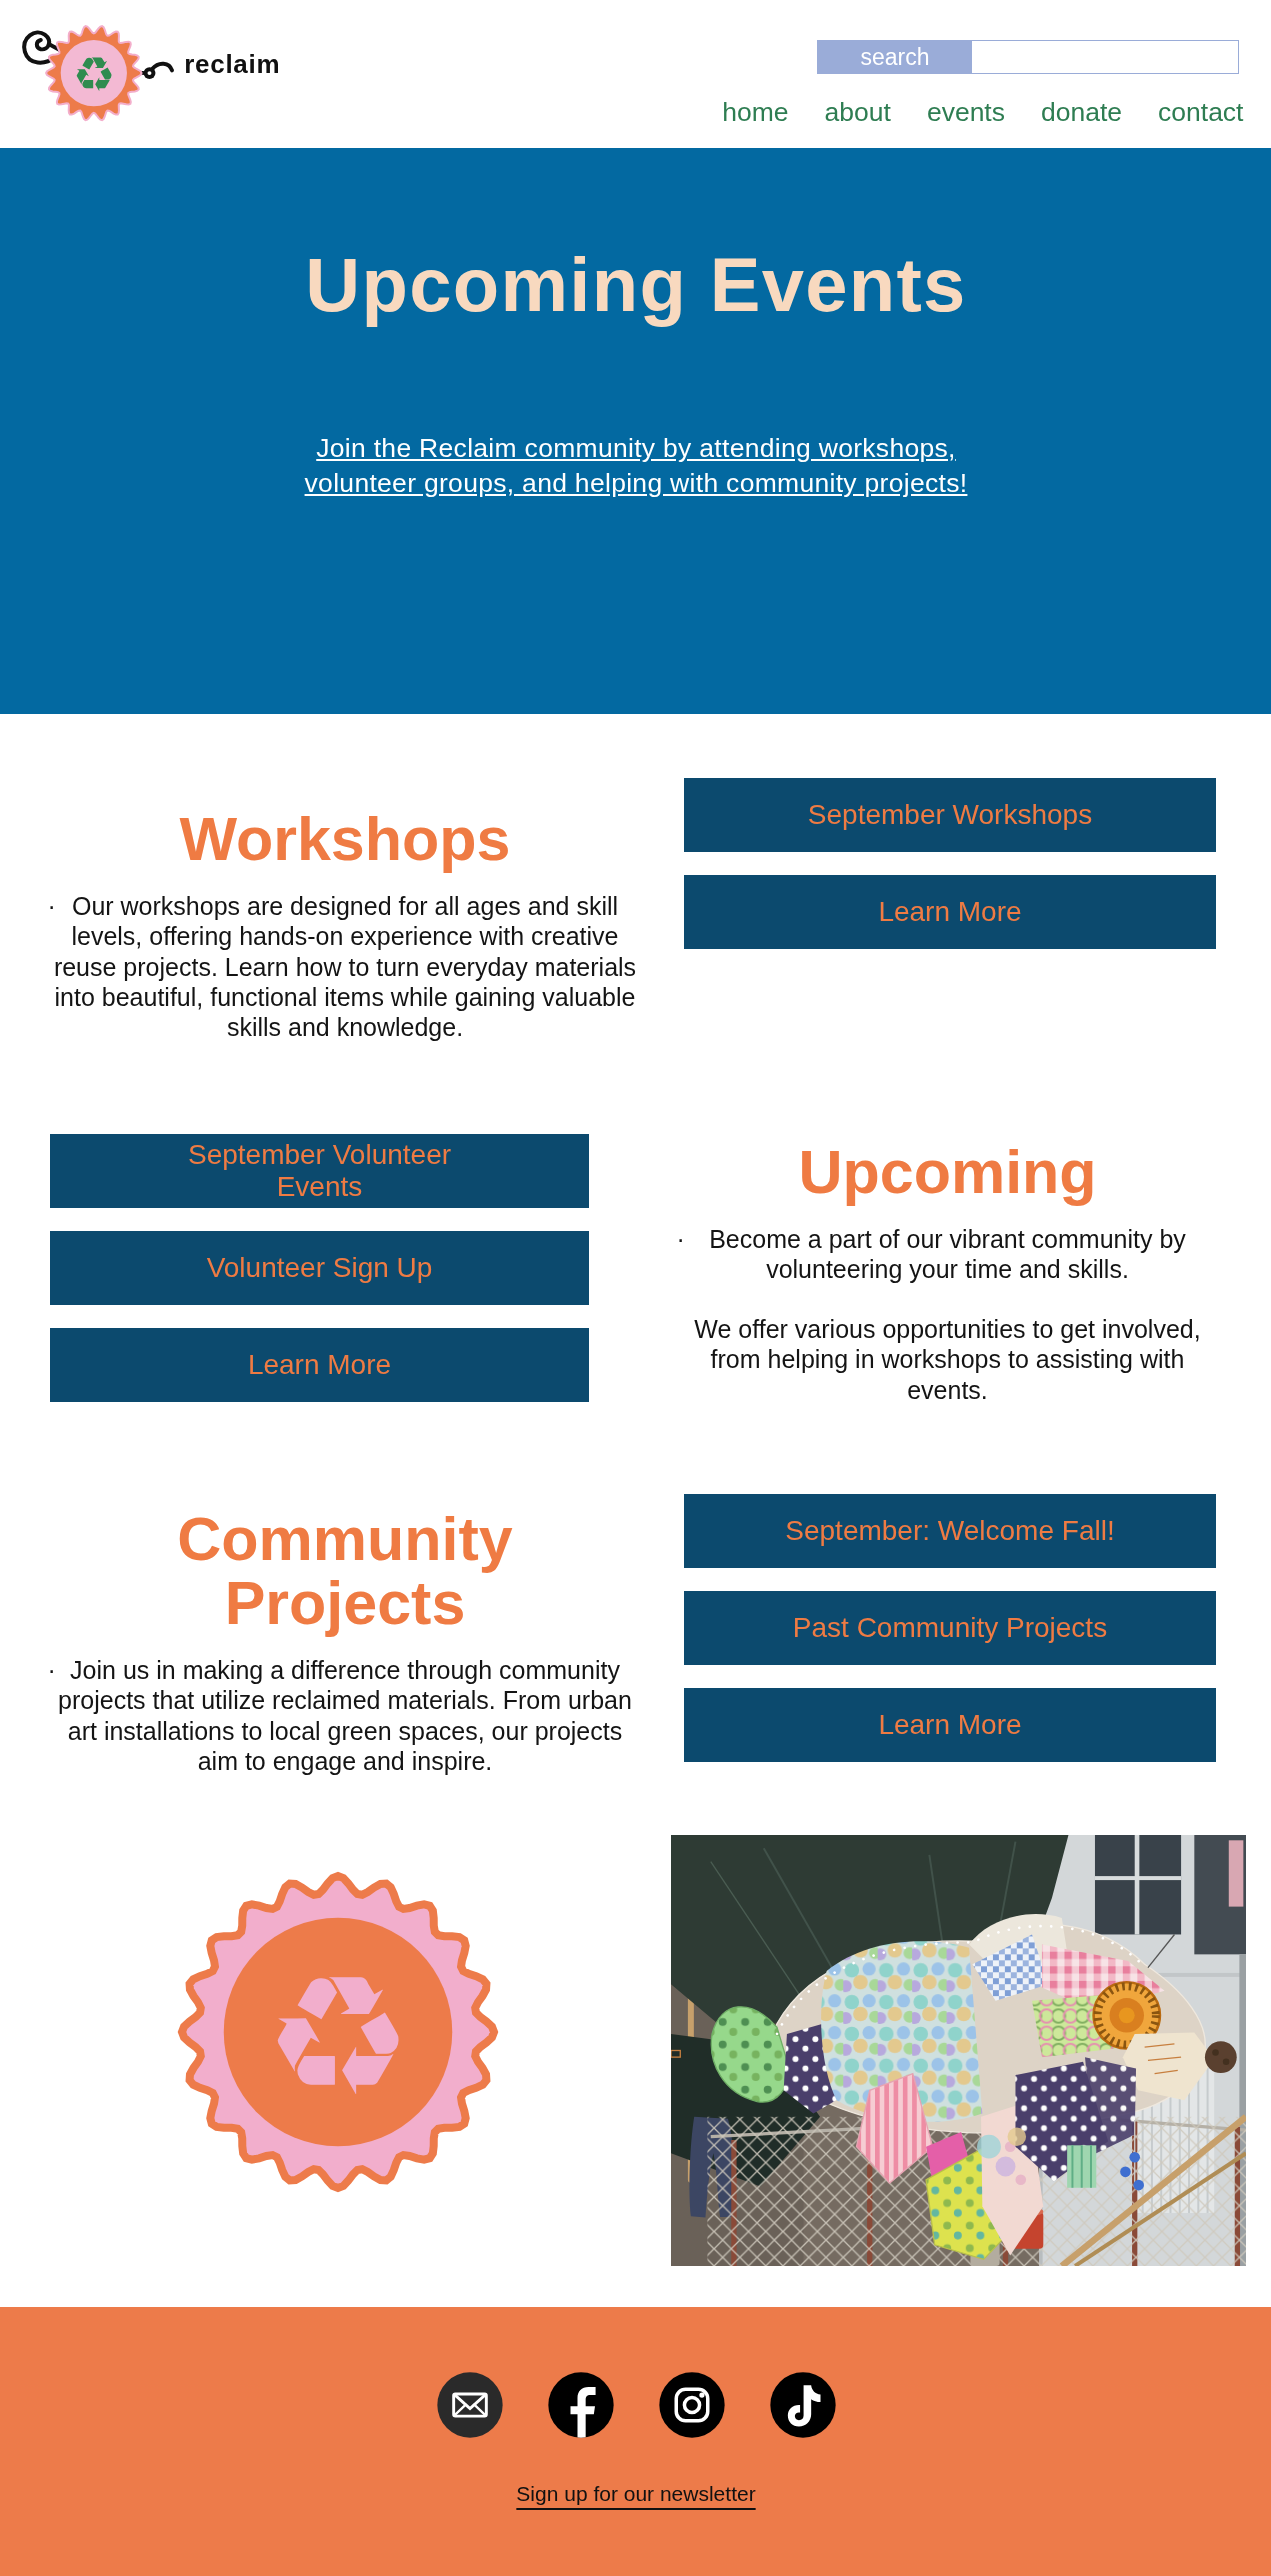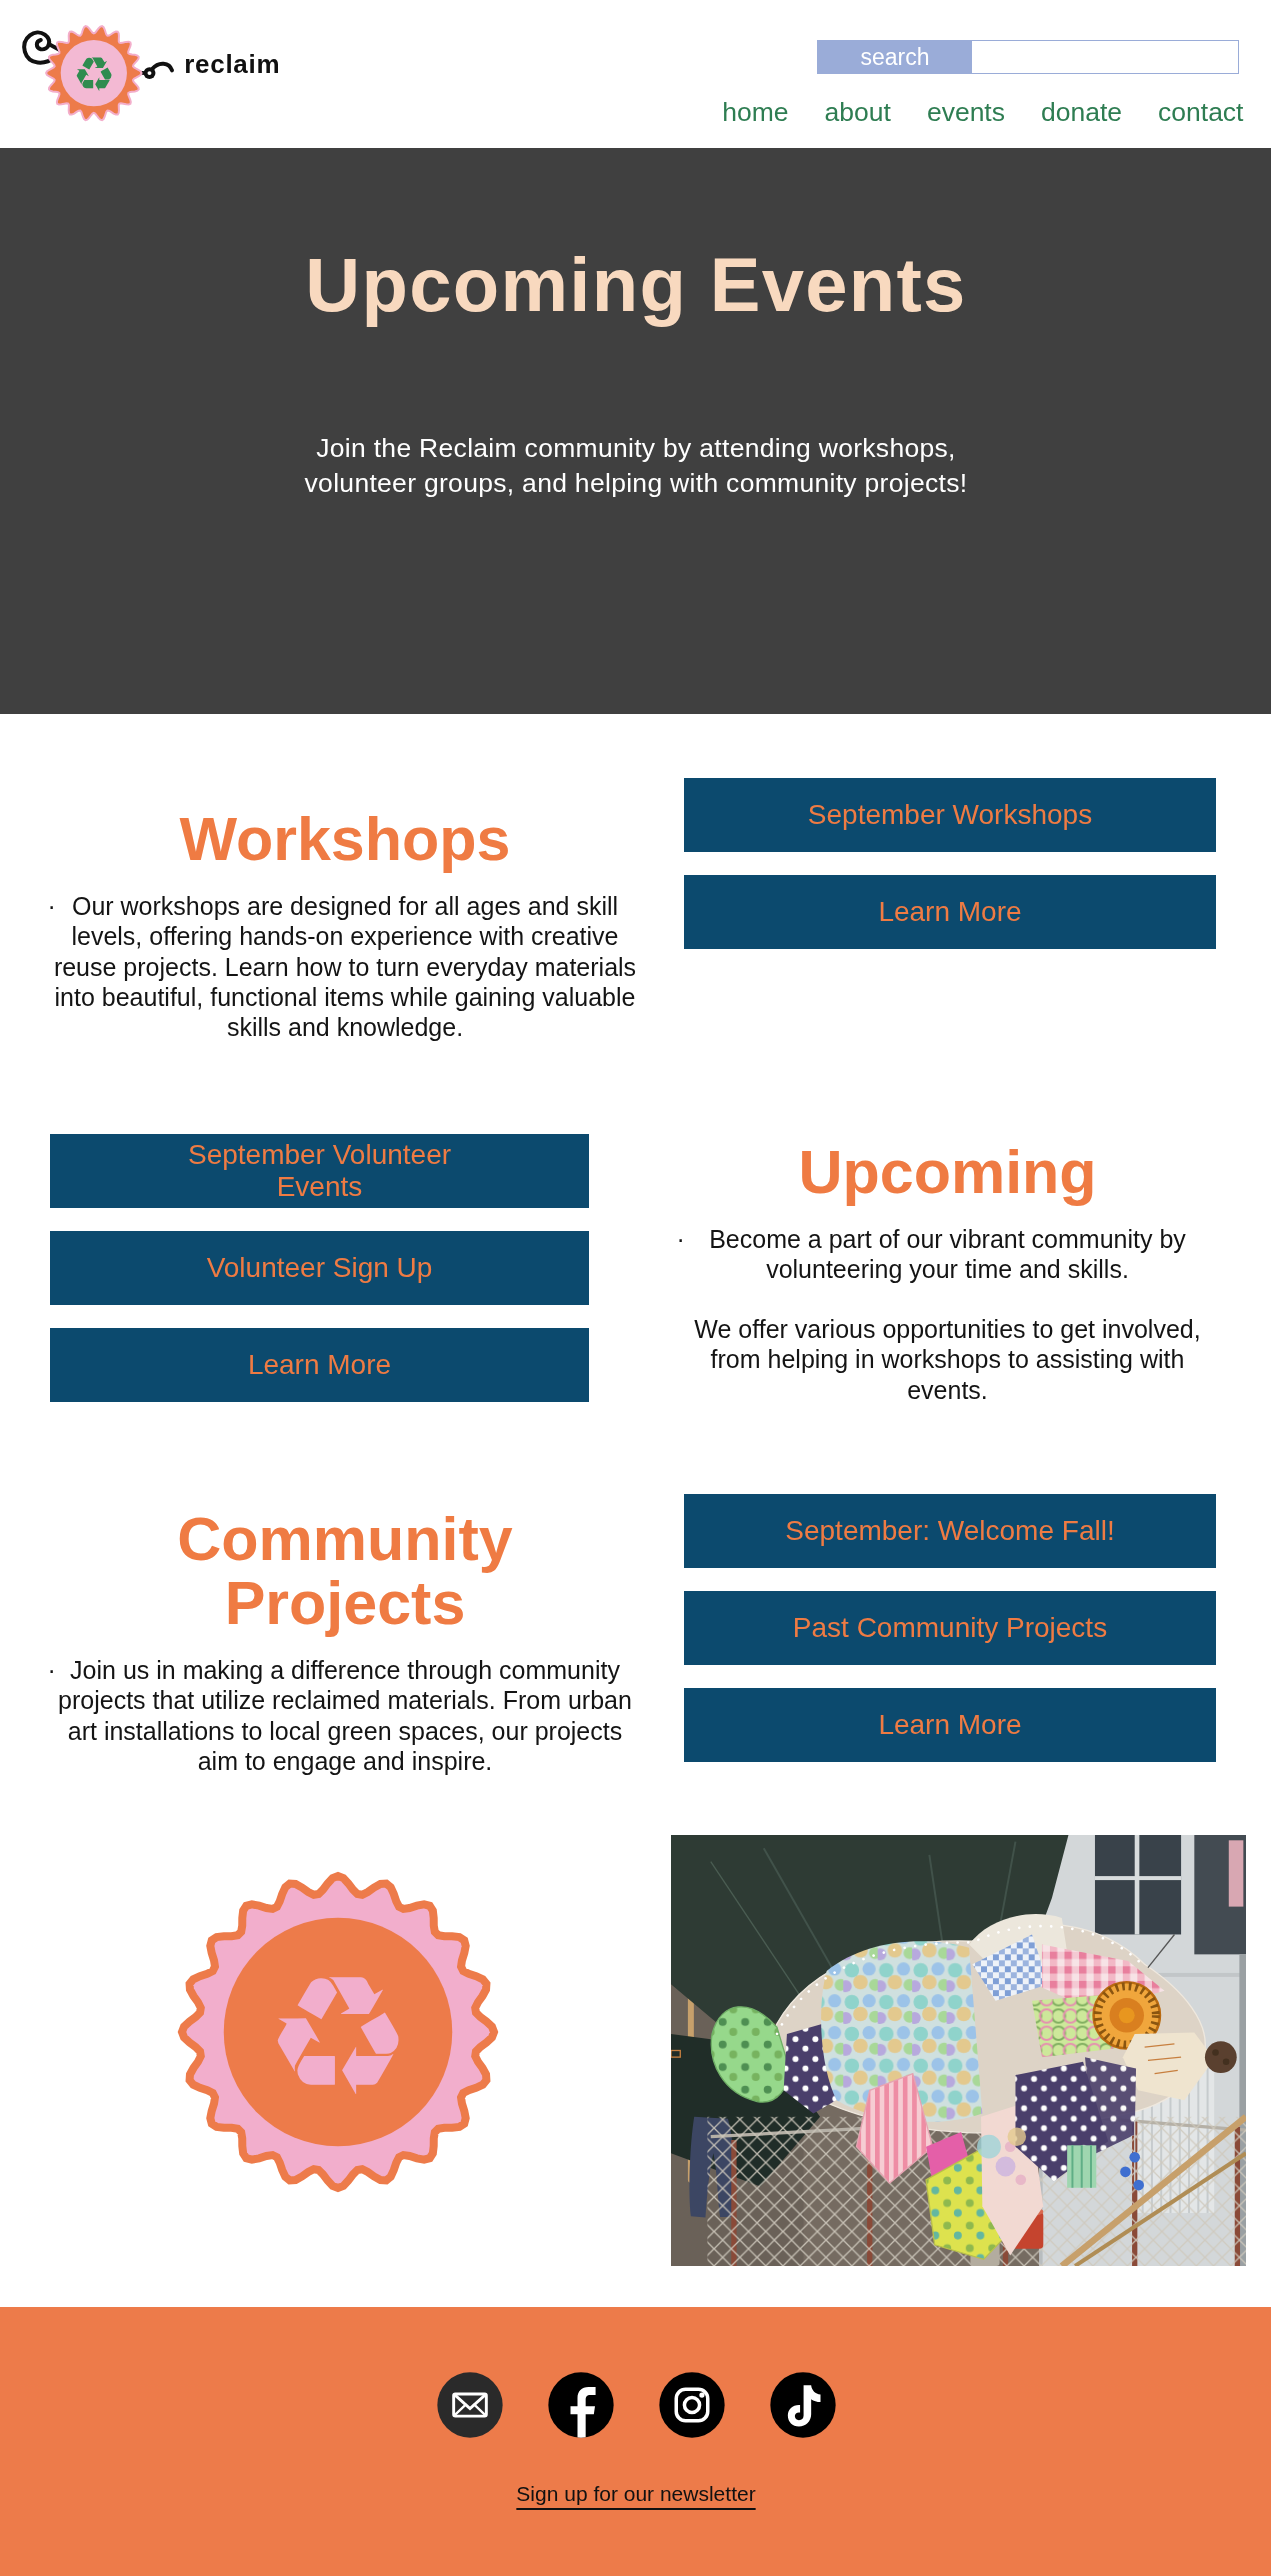--- a/index.html
+++ b/index.html
@@ -12,24 +12,24 @@
   .wordmark{font-size:26px;font-weight:600;letter-spacing:0.7px;color:#111;margin-left:8px;cursor:pointer;}
   .searchbar{position:absolute;top:40px;right:33px;width:422px;height:34px;border:1.3px solid #9AACD8;
              display:flex;box-sizing:border-box;background:#fff;}
   .search-btn{width:154px;background:#9AACD8;color:#fff;font-size:23px;border:none;
               font-family:inherit;cursor:pointer;}
   .search-input{flex:1;border:none;outline:none;font-size:20px;padding:0 8px;font-family:inherit;min-width:0;}
   nav{position:absolute;top:97px;right:28.5px;display:flex;gap:36px;}
   nav a{color:#2E7D52;font-size:26.5px;font-weight:500;text-decoration:none;cursor:pointer;}
 
   
-  .hero{height:566px;background:#404040;text-align:center;overflow:hidden;}
+  .hero{height:566px;background:#0369a1;text-align:center;overflow:hidden;}
   .hero h1{margin:0;padding-top:93px;font-size:76px;line-height:1.15;font-weight:800;
            color:#F8D9BF;letter-spacing:1.3px;}
-  .hero-sub{margin:103px 0 0;font-size:26.5px;font-weight:300;line-height:1.3;color:#ffffff;letter-spacing:0.3px;}
+  .hero-sub{margin:103px 0 0;font-size:26.5px;font-weight:300;line-height:1.3;color:#ffffff;letter-spacing:0.3px;text-decoration:underline;}
   .hero-sub span{display:block;}
 
   
   main{padding:0 56px 0 24px;margin-left:26px;}
   .row{display:flex;justify-content:space-between;align-items:flex-start;}
   .text-col{width:590px;}
   .text-col.narrow{width:537px;}
   .btn-col{width:532px;}
   .btn-col.wide{width:539px;}
   h2{font-size:61px;font-weight:800;color:#EF7B43;text-align:center;margin:0;line-height:1.05;}

